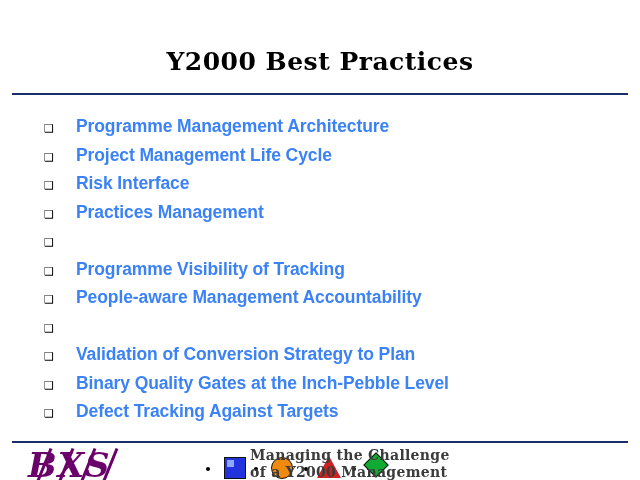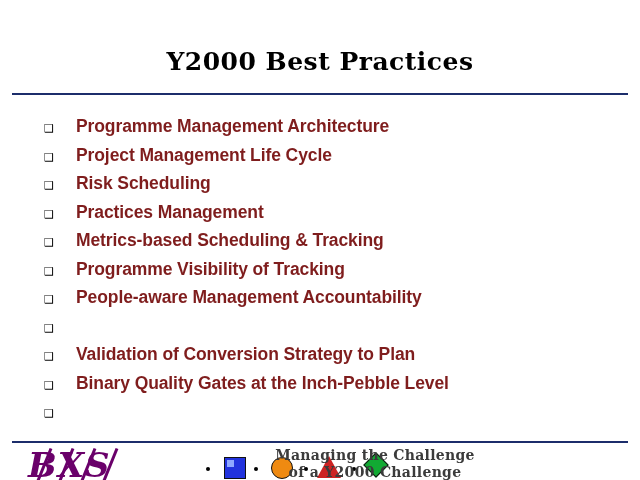--- a/index.html
+++ b/index.html
@@ -60,21 +60,21 @@
     flex: 0 0 32px;
     font-family: "DejaVu Sans", sans-serif;
     font-size: 11px;
     color: #000000;
     line-height: 28.5px;
   }
   .bullet-text {
     font-family: "Liberation Sans", sans-serif;
     font-size: 17.5px;
     font-weight: bold;
-    color: #7f1d1d;
+    color: #3b82f6;
     white-space: nowrap;
     letter-spacing: -0.1px;
   }
 
   
   #footer-rule {
     position: absolute;
     top: 408px;
     left: 12px;
     width: 616px;
@@ -217,21 +217,20 @@
     color: #000000;
     white-space: nowrap;
   }
 
   
   #tagline {
     position: absolute;
     right: 22px;
     top: 414px;
     width: 250px;
-    text-align: center;
     font-family: "DejaVu Serif", serif;
     font-size: 14px;
     font-weight: bold;
     color: #3b3b3b;
     line-height: 17px;
     letter-spacing: 0.3px;
   }
   #page-number {
     position: absolute;
     right: 8px;
@@ -256,31 +255,30 @@
       <span class="bullet-text">Programme Management Architecture</span>
     </div>
 
     <div class="bullet-row">
       <span class="bullet-marker">❑</span>
       <span class="bullet-text">Project Management Life Cycle</span>
     </div>
 
     <div class="bullet-row">
       <span class="bullet-marker">❑</span>
-      <span class="bullet-text">Risk Scheduling</span>
+      <span class="bullet-text">Risk Interface</span>
     </div>
 
     <div class="bullet-row">
       <span class="bullet-marker">❑</span>
       <span class="bullet-text">Practices Management</span>
     </div>
 
     <div class="bullet-row">
       <span class="bullet-marker">❑</span>
-      <span class="bullet-text">Metrics-based Scheduling &amp; Tracking</span>
     </div>
 
     <div class="bullet-row">
       <span class="bullet-marker">❑</span>
       <span class="bullet-text">Programme Visibility of Tracking</span>
     </div>
 
     <div class="bullet-row">
       <span class="bullet-marker">❑</span>
       <span class="bullet-text">People-aware Management Accountability</span>
@@ -295,20 +293,21 @@
       <span class="bullet-text">Validation of Conversion Strategy to Plan</span>
     </div>
 
     <div class="bullet-row">
       <span class="bullet-marker">❑</span>
       <span class="bullet-text">Binary Quality Gates at the Inch-Pebble Level</span>
     </div>
 
     <div class="bullet-row">
       <span class="bullet-marker">❑</span>
+      <span class="bullet-text">Defect Tracking Against Targets</span>
     </div>
 
   </div>
 
   <div id="footer-rule"></div>
 
   <div id="logo">
     <div id="logo-mark">
       <span class="lm-text">BXS</span>
       <span class="lm-slash s1"></span>
@@ -328,18 +327,18 @@
     <span id="circle-orange"></span>
     <span class="dot d3"></span>
     <span id="tri-red"></span>
     <span class="dot d4"></span>
     <span id="diamond-green"></span>
     <span id="shapes-caption">Best Practices</span>
   </div>
 
   <div id="tagline">
     <div>Managing the Challenge</div>
-    <div>of a Y2000 Challenge</div>
+    <div>of a Y2000 Management</div>
   </div>
 
   <div id="page-number">20</div>
 
 </div>
 
 </body></html>

